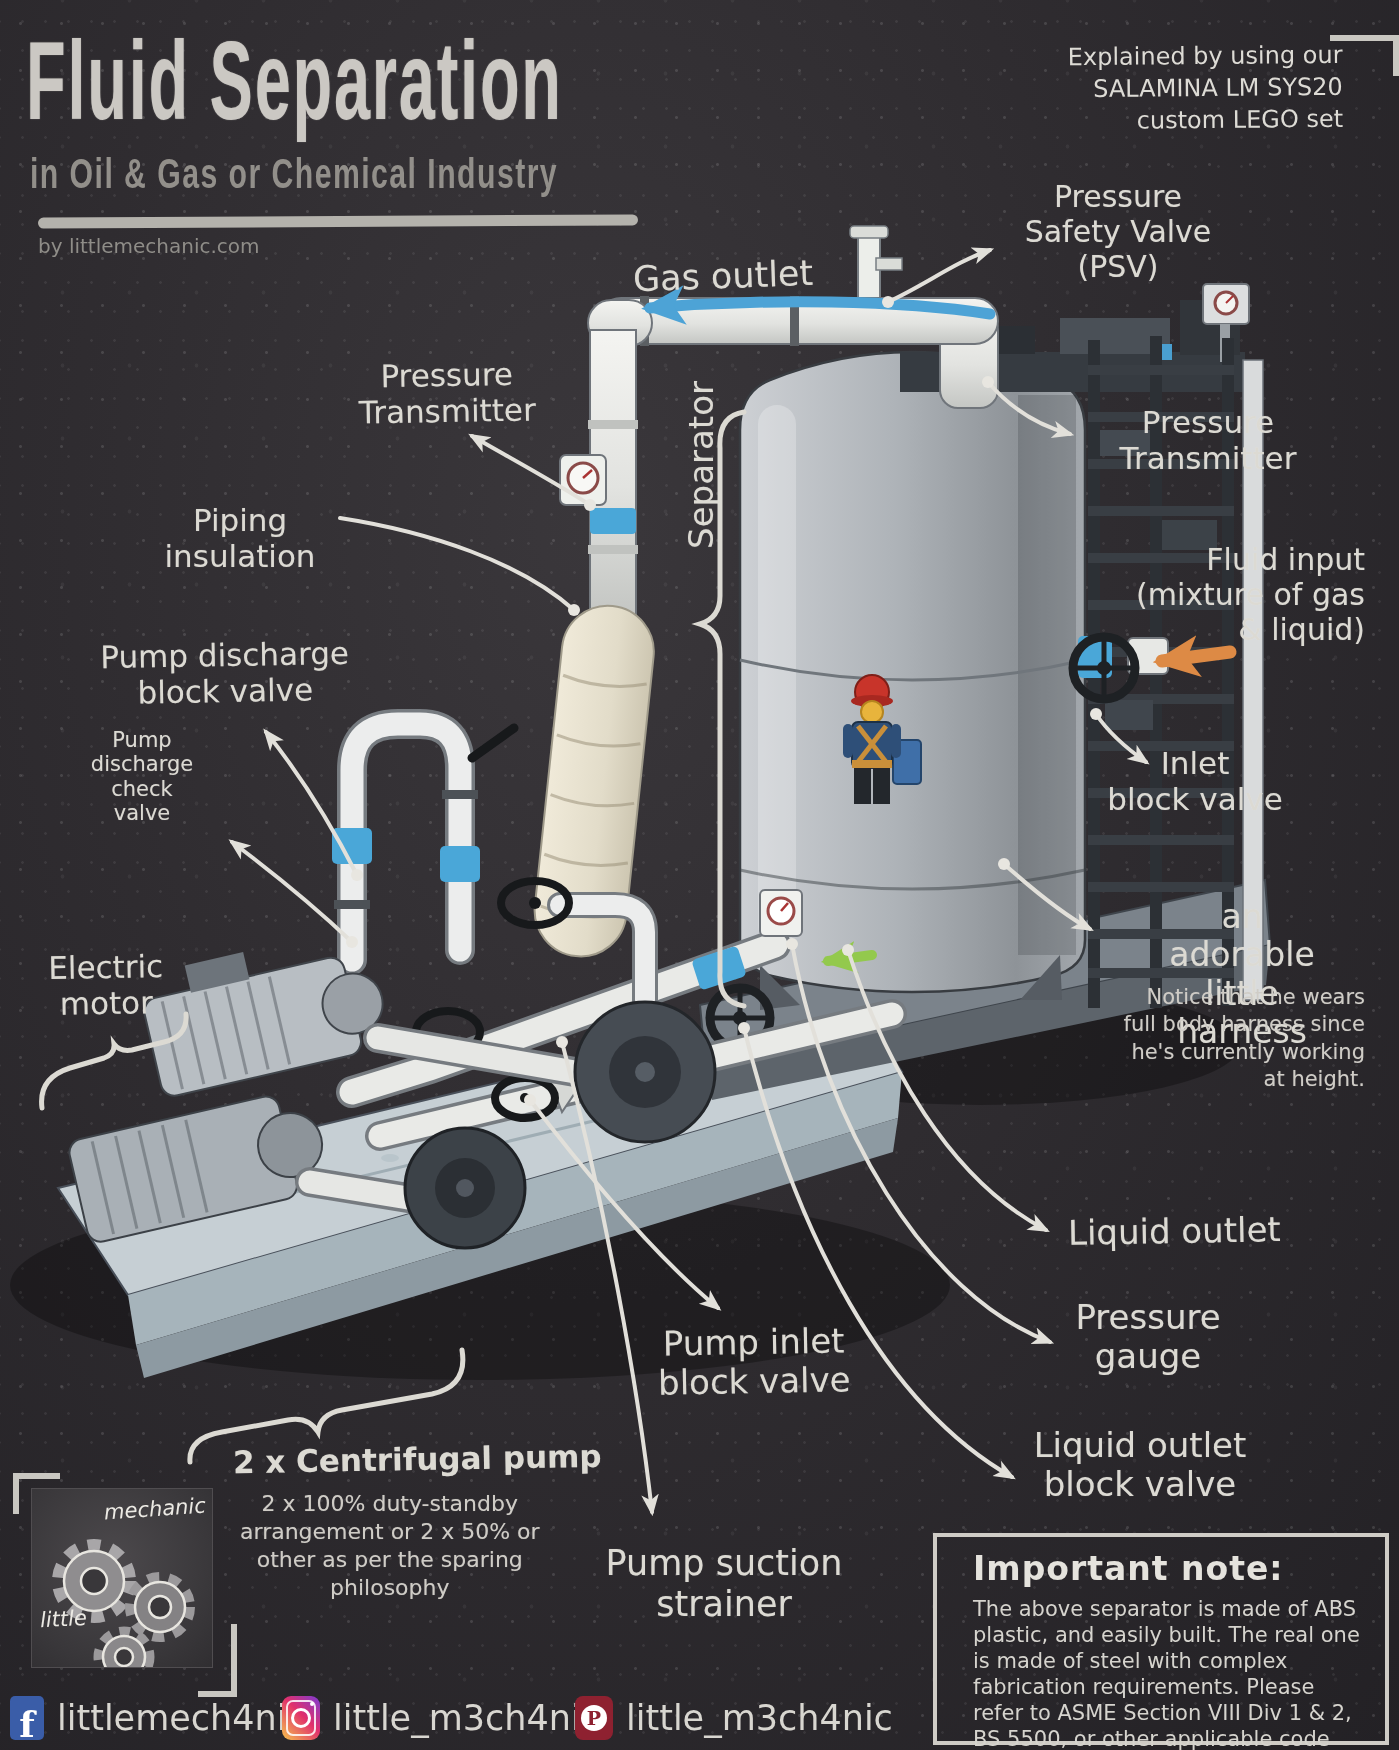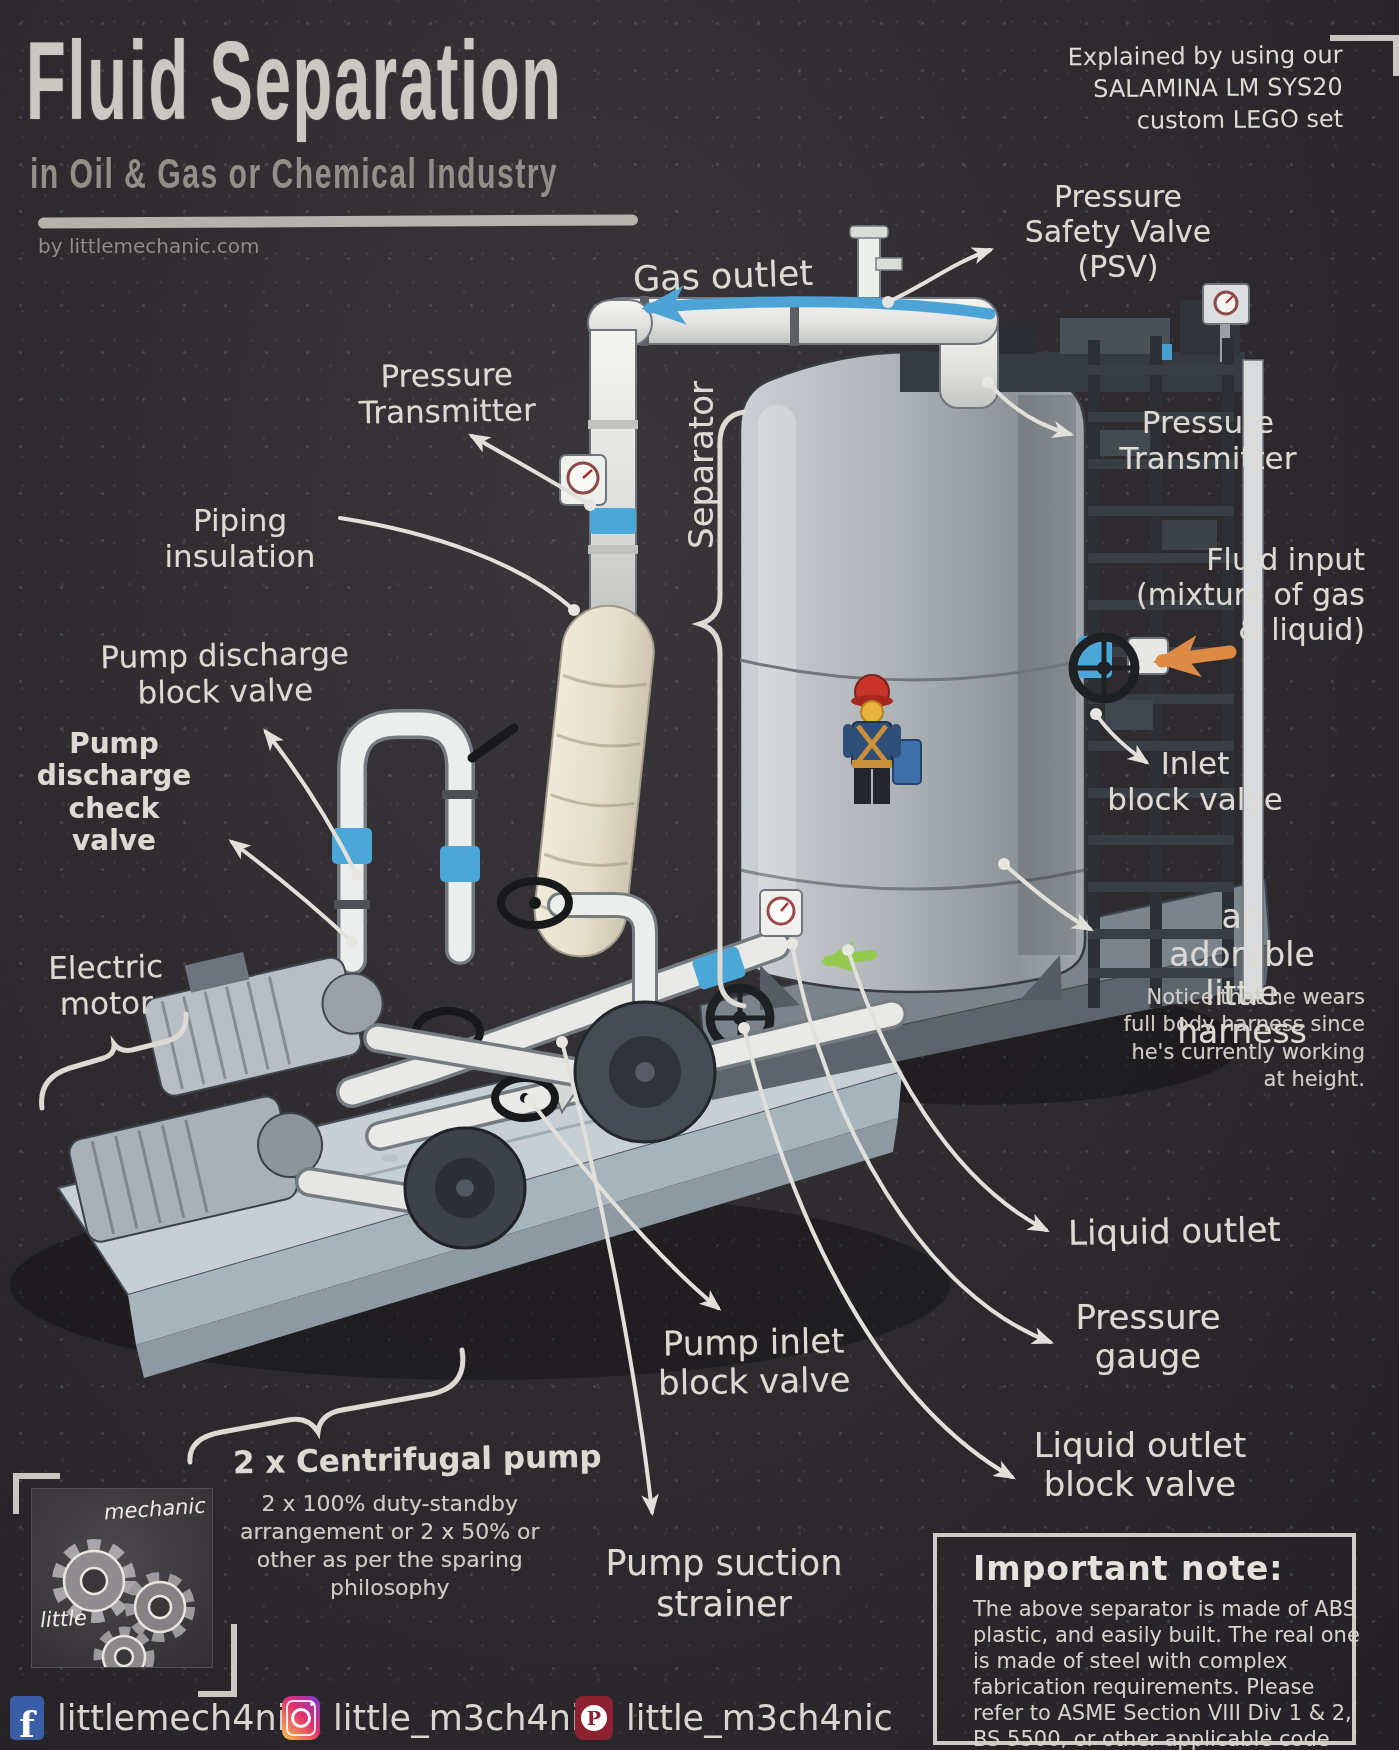--- a/index.html
+++ b/index.html
@@ -35,33 +35,33 @@
   #lbl-gas{left:633px;top:256px;font-size:35px;transform:rotate(-2deg);}
   #lbl-psv{left:1118px;top:180px;font-size:30px;transform:translateX(-50%);}
   #lbl-ptl{left:447px;top:358px;font-size:31px;transform:translateX(-50%) rotate(-1deg);}
   #lbl-insul{left:240px;top:503px;font-size:31px;transform:translateX(-50%);}
   #lbl-sep{left:702px;top:465px;font-size:34px;white-space:nowrap;
     transform:translate(-50%,-50%) rotate(-90deg);}
   #lbl-ptr{left:1208px;top:405px;font-size:31px;transform:translateX(-50%);}
   #lbl-fluid{right:34px;top:543px;font-size:30px;text-align:right;}
   #lbl-inlet{left:1195px;top:746px;font-size:31px;transform:translateX(-50%);}
   #lbl-pdb{left:225px;top:638px;font-size:31px;transform:translateX(-50%) rotate(-1deg);}
-  #lbl-pdc{left:114px;top:728px;font-size:28px;transform:translateX(-50%);font-weight:bold;}
+  #lbl-pdc{left:142px;top:728px;font-size:21px;transform:translateX(-50%);}
   #lbl-motor{left:106px;top:950px;font-size:31px;transform:translateX(-50%) rotate(-1deg);}
   #lbl-mech{left:1242px;top:898px;font-size:33px;transform:translateX(-50%);}
   #lbl-mech-note{right:34px;top:984px;font-size:21px;text-align:right;line-height:1.3;color:#cfccc6;}
   #lbl-lo{left:1068px;top:1212px;font-size:34px;transform:rotate(-1deg);}
   #lbl-pg{left:1148px;top:1298px;font-size:34px;transform:translateX(-50%);}
   #lbl-lobv{left:1140px;top:1426px;font-size:34px;transform:translateX(-50%);}
   #lbl-pibv{left:754px;top:1323px;font-size:34px;transform:translateX(-50%) rotate(-1deg);}
   #lbl-pump{left:233px;top:1442px;font-size:31px;font-weight:700;text-align:left;transform:rotate(-1deg);}
   #lbl-pump-note{left:240px;top:1490px;font-size:22px;text-align:center;line-height:1.27;color:#cfccc6;}
   #lbl-strainer{left:724px;top:1543px;font-size:35px;transform:translateX(-50%);}
 
-  .note-box{position:absolute;left:933px;top:1533px;width:423px;height:212px;z-index:3;
+  .note-box{position:absolute;left:933px;top:1533px;width:456px;height:212px;z-index:3;
     border:4px solid #cfccc6;box-sizing:border-box;padding:12px 4px 0 36px;}
   .note-head{font-size:33px;font-weight:700;color:#e5e3dd;letter-spacing:1px;}
   .note-body{margin-top:8px;font-size:21px;line-height:1.24;color:#d6d4ce;width:392px;}
 
   .logo{position:absolute;left:32px;top:1489px;width:180px;height:178px;z-index:3;
     background:radial-gradient(circle at 45% 40%, #4c494c 0%, #39373a 70%, #302e31 100%);
     box-shadow:0 0 0 1px #504d50;}
   .logo-word-top{position:absolute;right:6px;top:8px;font-size:21px;color:#eceae4;
     transform:rotate(-4deg);font-style:italic;}
   .logo-word-bottom{position:absolute;left:8px;bottom:36px;font-size:21px;color:#eceae4;

